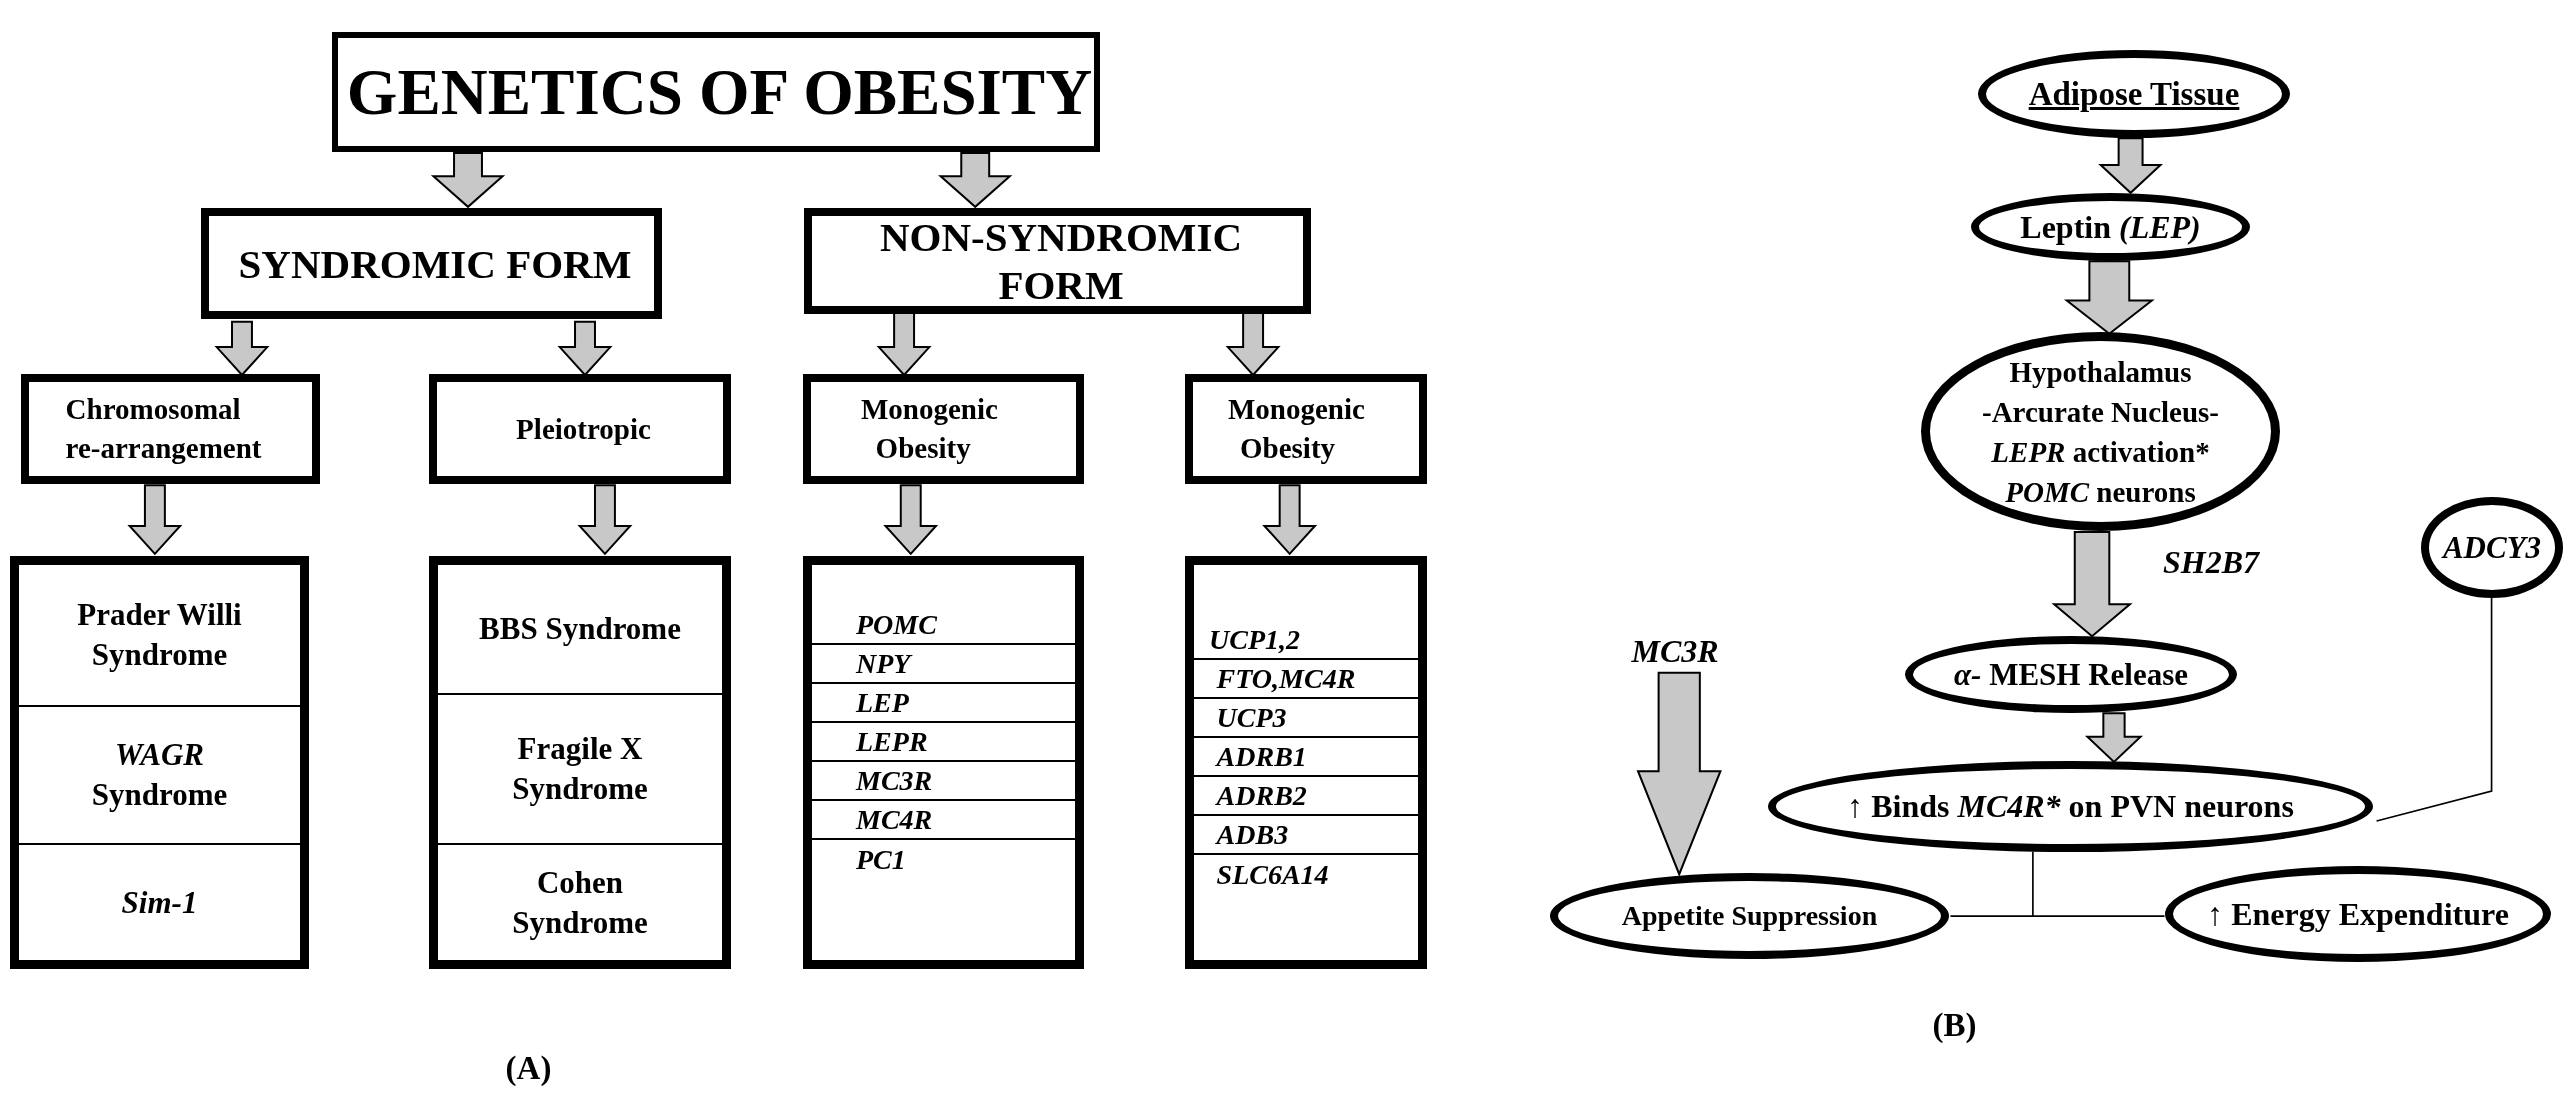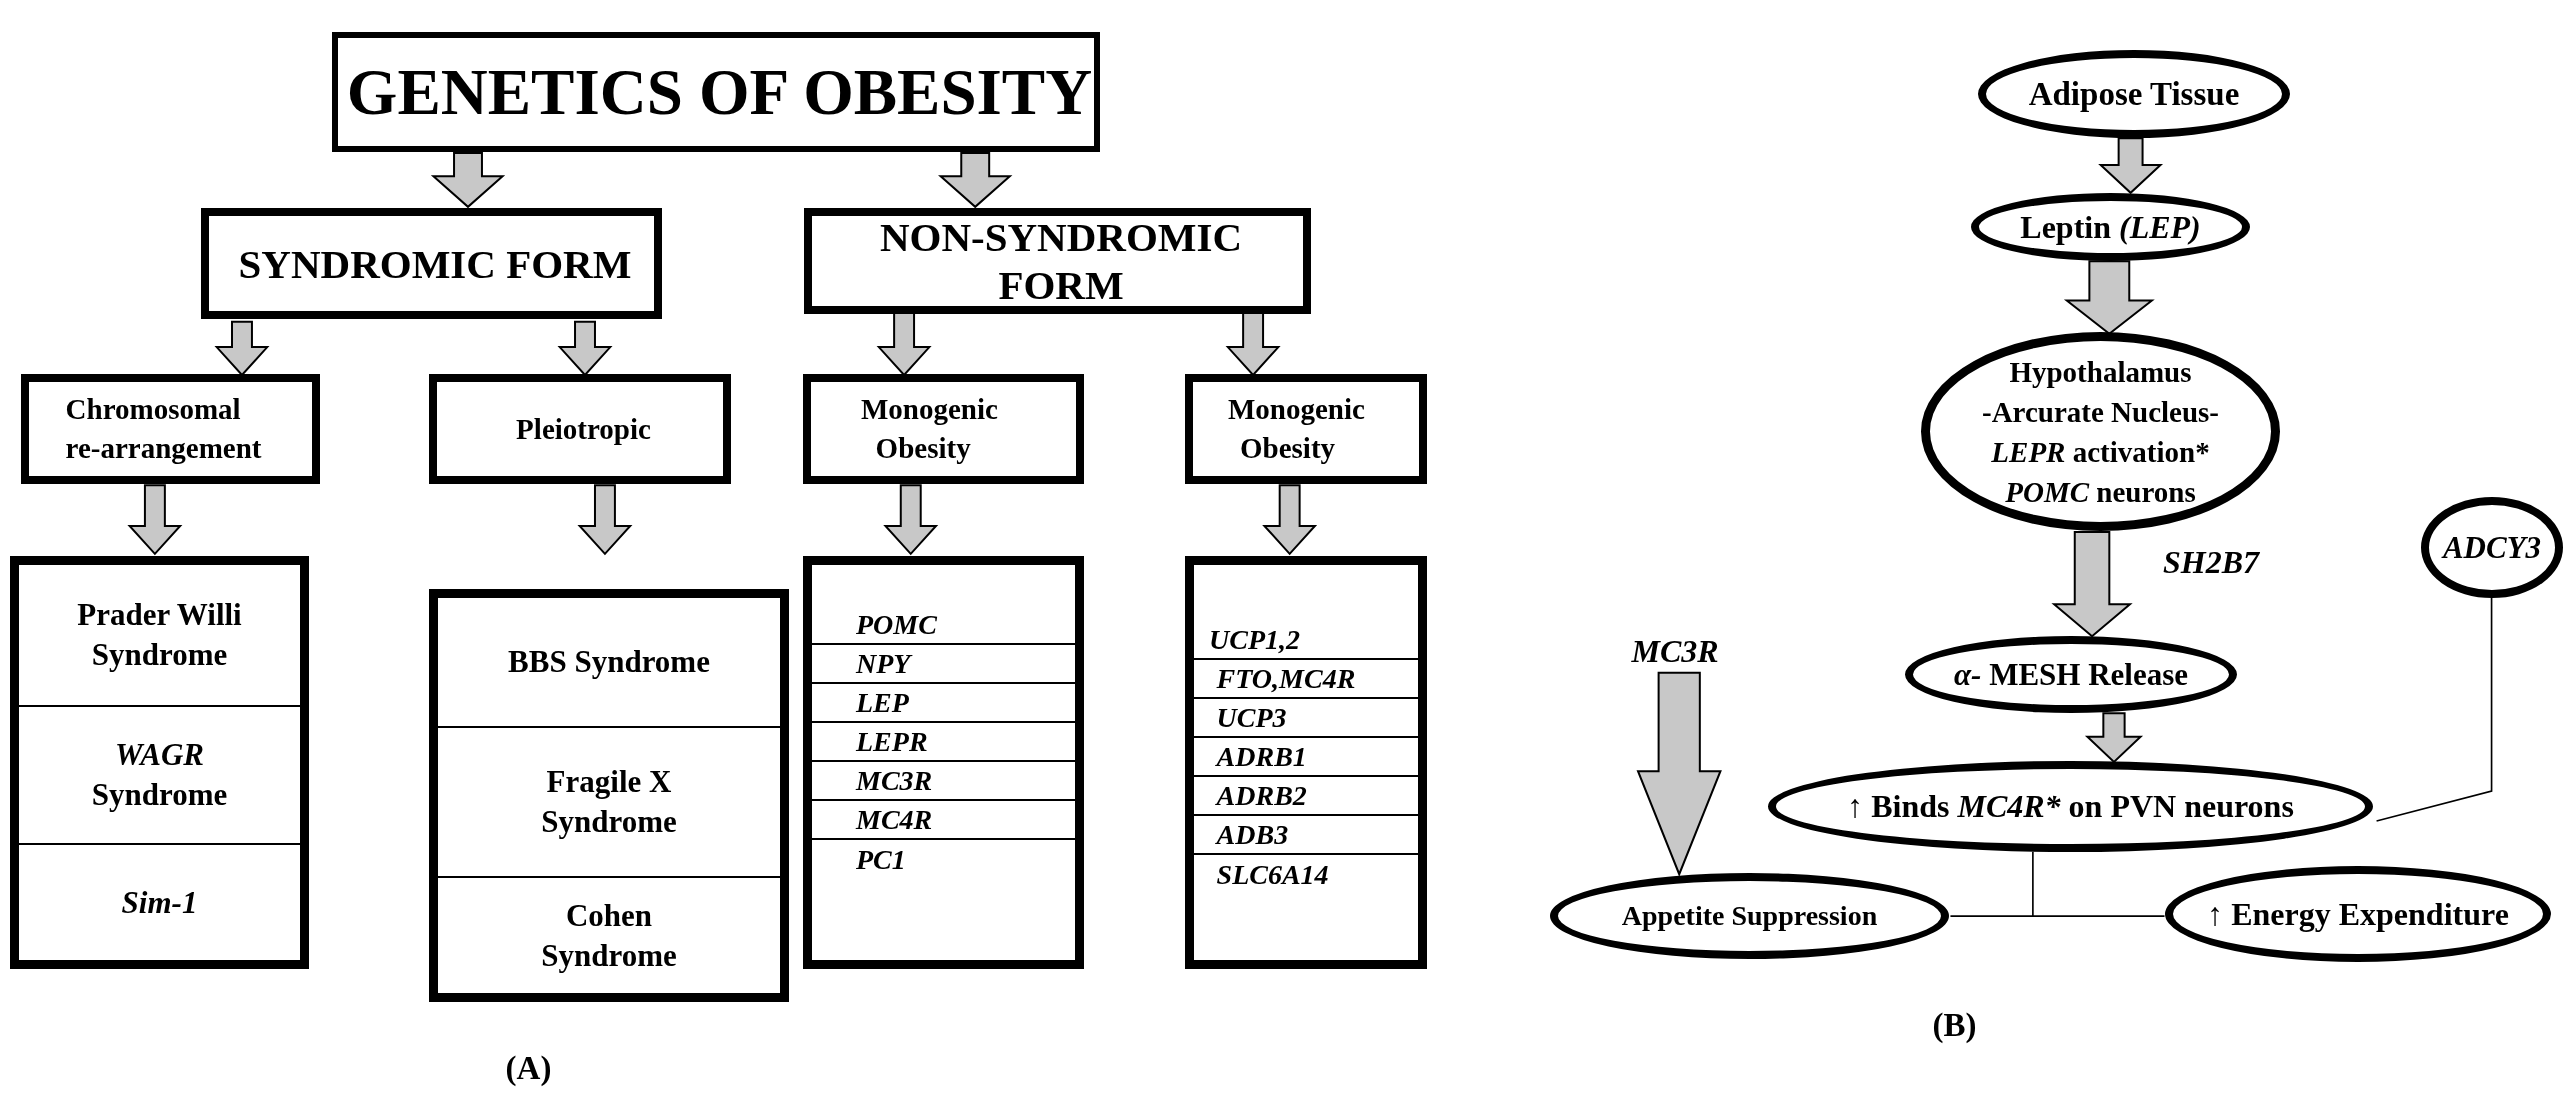--- a/index.html
+++ b/index.html
@@ -105,21 +105,21 @@
     </div>
     <div class="cell sep" style="height:138px;">
       <div class="line it">WAGR</div>
       <div class="line">Syndrome</div>
     </div>
     <div class="cell sep" style="flex:1;">
       <div class="line it">Sim-1</div>
     </div>
   </div>
 
-  <div class="box list-box" style="left:429px;top:556px;width:360px;height:413px;margin-top:33px;">
+  <div class="box list-box" style="left:429px;top:556px;width:302px;height:413px;">
     <div class="cell" style="height:128px;">
       <div class="line">BBS Syndrome</div>
     </div>
     <div class="cell sep" style="height:150px;">
       <div class="line">Fragile X</div>
       <div class="line">Syndrome</div>
     </div>
     <div class="cell sep" style="flex:1;">
       <div class="line">Cohen</div>
       <div class="line">Syndrome</div>
@@ -169,21 +169,21 @@
     <div class="generow lined" style="padding-left:22.6px;">
         <span>ADB3</span>
       </div>
     <div class="generow" style="padding-left:22.6px;">
         <span>SLC6A14</span>
       </div>
   </div>
 
   <div class="lbl" style="left:462px;top:1050px;width:133px;font-size:33px;">(A)</div>
 
-  <div class="ellipse" style="left:1978px;top:50px;width:312px;height:88px;border-width:8px;font-size:33px;">
+  <div class="ellipse" style="left:1978px;top:50px;width:312px;height:88px;border-width:8px;font-size:33px;text-decoration:underline;">
     <span>Adipose Tissue</span>
   </div>
 
   <div class="ellipse" style="left:1971px;top:193px;width:279px;height:68px;border-width:8px;font-size:32px;">
     <div class="line"><span>Leptin </span><span class="it">(LEP)</span></div>
   </div>
 
   <div class="ellipse" style="left:1921px;top:332px;width:359px;height:199px;border-width:9.3px;font-size:29px;line-height:40px;">
     <div class="line">Hypothalamus</div>
     <div class="line">-Arcurate Nucleus-</div>

